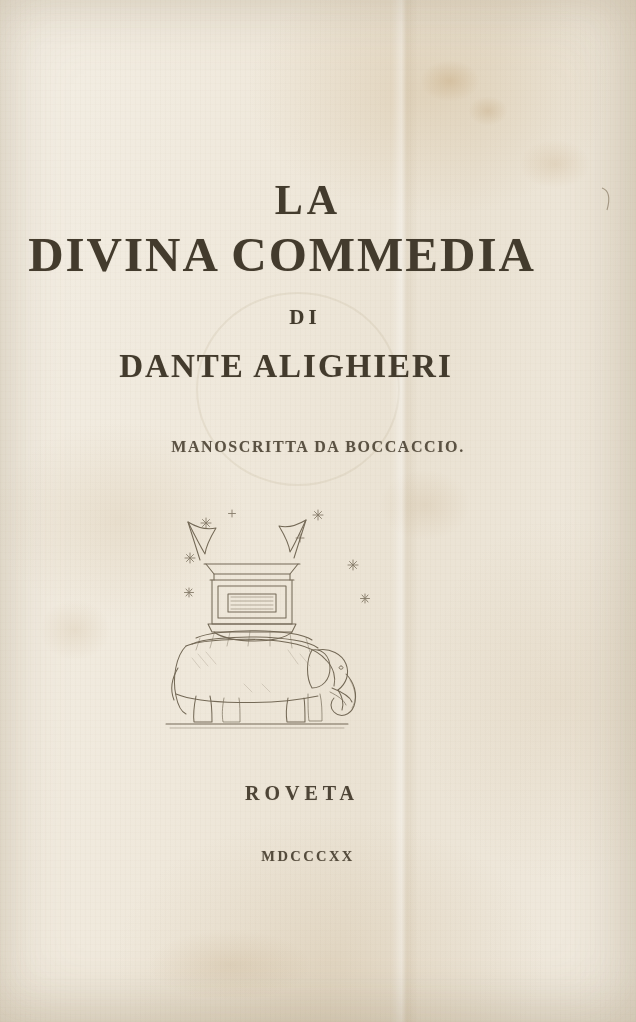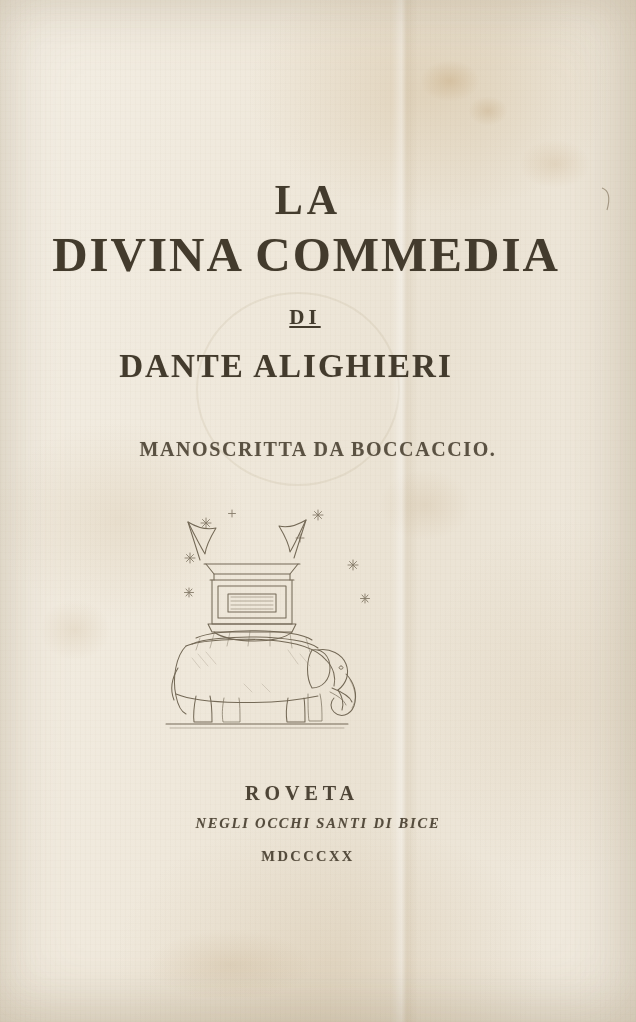--- a/index.html
+++ b/index.html
@@ -104,47 +104,45 @@
   }
 
   #title-main {
     position: absolute;
     top: 226px;
     width: 564px;
     font-size: 49px;
     letter-spacing: 2px;
     font-weight: 700;
     font-family: "Liberation Serif", serif;
-    padding-left: 24px;
   }
 
   #title-di {
     position: absolute;
     top: 305px;
     width: 610px;
     font-size: 21px;
     letter-spacing: 4px;
     font-weight: 700;
-    text-decoration: underline;
   }
 
   #title-author {
     position: absolute;
     top: 348px;
     width: 572px;
     font-size: 33px;
     letter-spacing: 2px;
     font-weight: 700;
   }
 
   #title-sub {
     position: absolute;
     top: 438px;
     width: 636px;
-    font-size: 20px;
+    font-size: 16px;
     letter-spacing: 1.6px;
     font-weight: 700;
     color: #5a5142;
   }
 
   #vignette {
     position: absolute;
     top: 498px;
     left: 0;
     width: 636px;
@@ -301,18 +299,17 @@
         <path d="M166 226 L 348 226"></path>
         <path d="M170 230 L 344 230" stroke-width="0.7" opacity="0.6"></path>
 
         <g stroke-width="0.5" opacity="0.45">
           <path d="M192 160 L 200 170 M198 156 L 208 168 M206 154 L 216 166 M300 156 L 310 168 M288 152 L 298 166 M244 186 L 252 194 M262 186 L 270 194"></path>
         </g>
       </g>
     </svg>
 
     <div id="imprint-place" class="line">ROVETA</div>
-    <div id="imprint-line" class="line">NEGLI OCCHI SANTI DI BICE</div>
     <div id="imprint-year" class="line">MDCCCXX</div>
   </div>
 
   <div id="edgeshade"></div>
 </div>
 
 </body></html>

